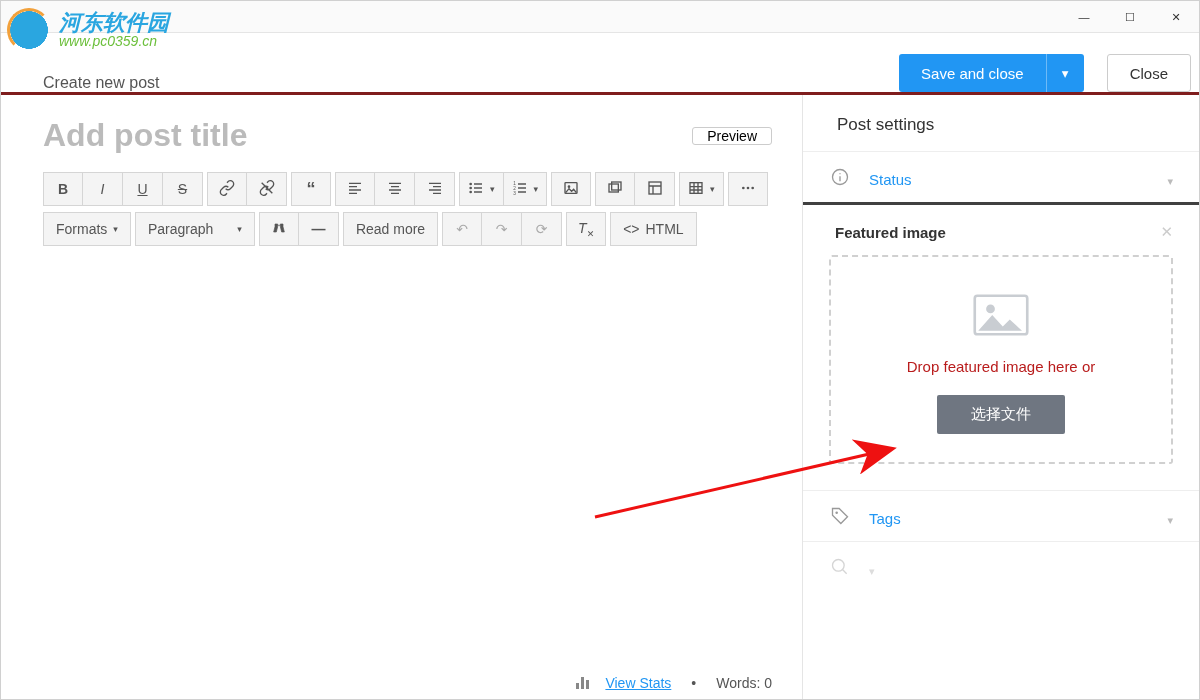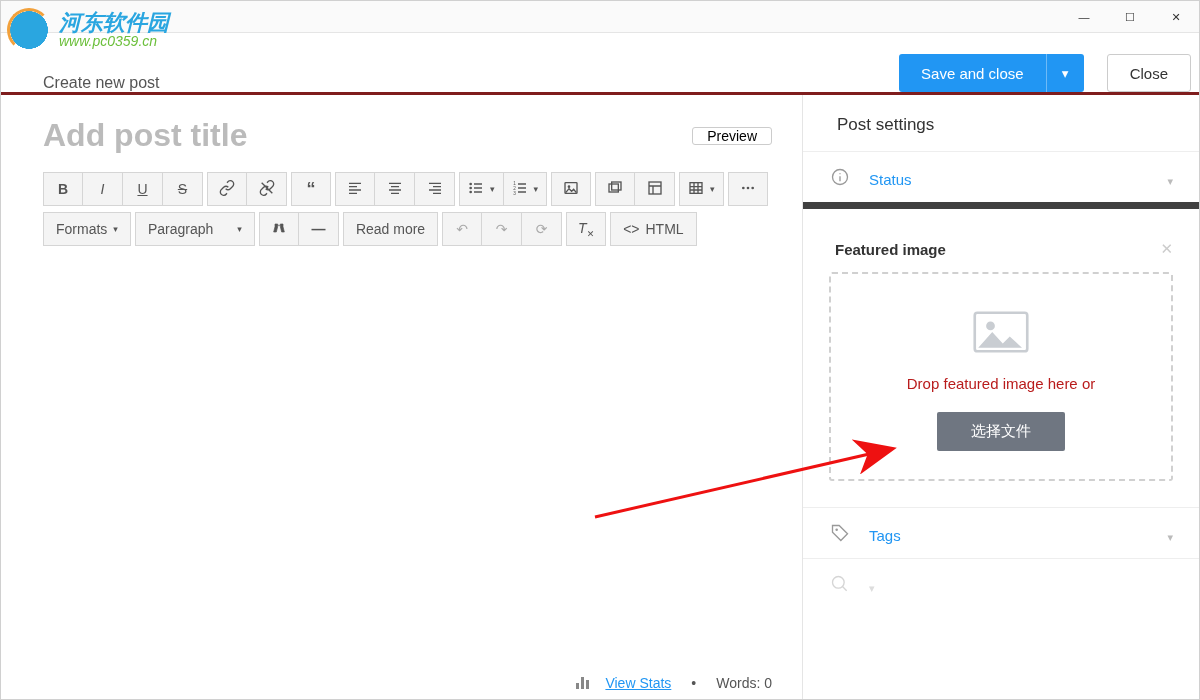--- a/index.html
+++ b/index.html
@@ -158,22 +158,22 @@
   border-top:1px solid #eee;
   gap:18px;
   cursor:pointer;
 }
 .panel-header .ic { width:22px; height:22px; color:#999; display:flex; align-items:center; justify-content:center;}
 .panel-header .ic svg { width:20px; height:20px; stroke:#999; fill:none; stroke-width:1.6;}
 .panel-header .lab { color:#2196f3; font-size:15px; flex:1; }
 .panel-header .lab.muted { color:#c5c5c5; }
 .panel-header .caret { color:#bbb; font-size:11px; }
 .featured-section {
-  padding: 13px 26px 26px 26px;
-  border-top:7px solid #404040;
+  padding: 0 26px 26px 26px;
+  border-top:3px solid #404040;
 }
 .featured-title-row{
   display:flex; align-items:center; justify-content:space-between;
   padding:18px 0 14px 6px;
 }
 .featured-title-row .ft { font-weight:600; font-size:15px; color:#333;}
 .featured-title-row .x { color:#ccc; font-size:15px;}
 .dropzone {
   border:2px dashed #d0d0d0;
   border-radius:3px;

